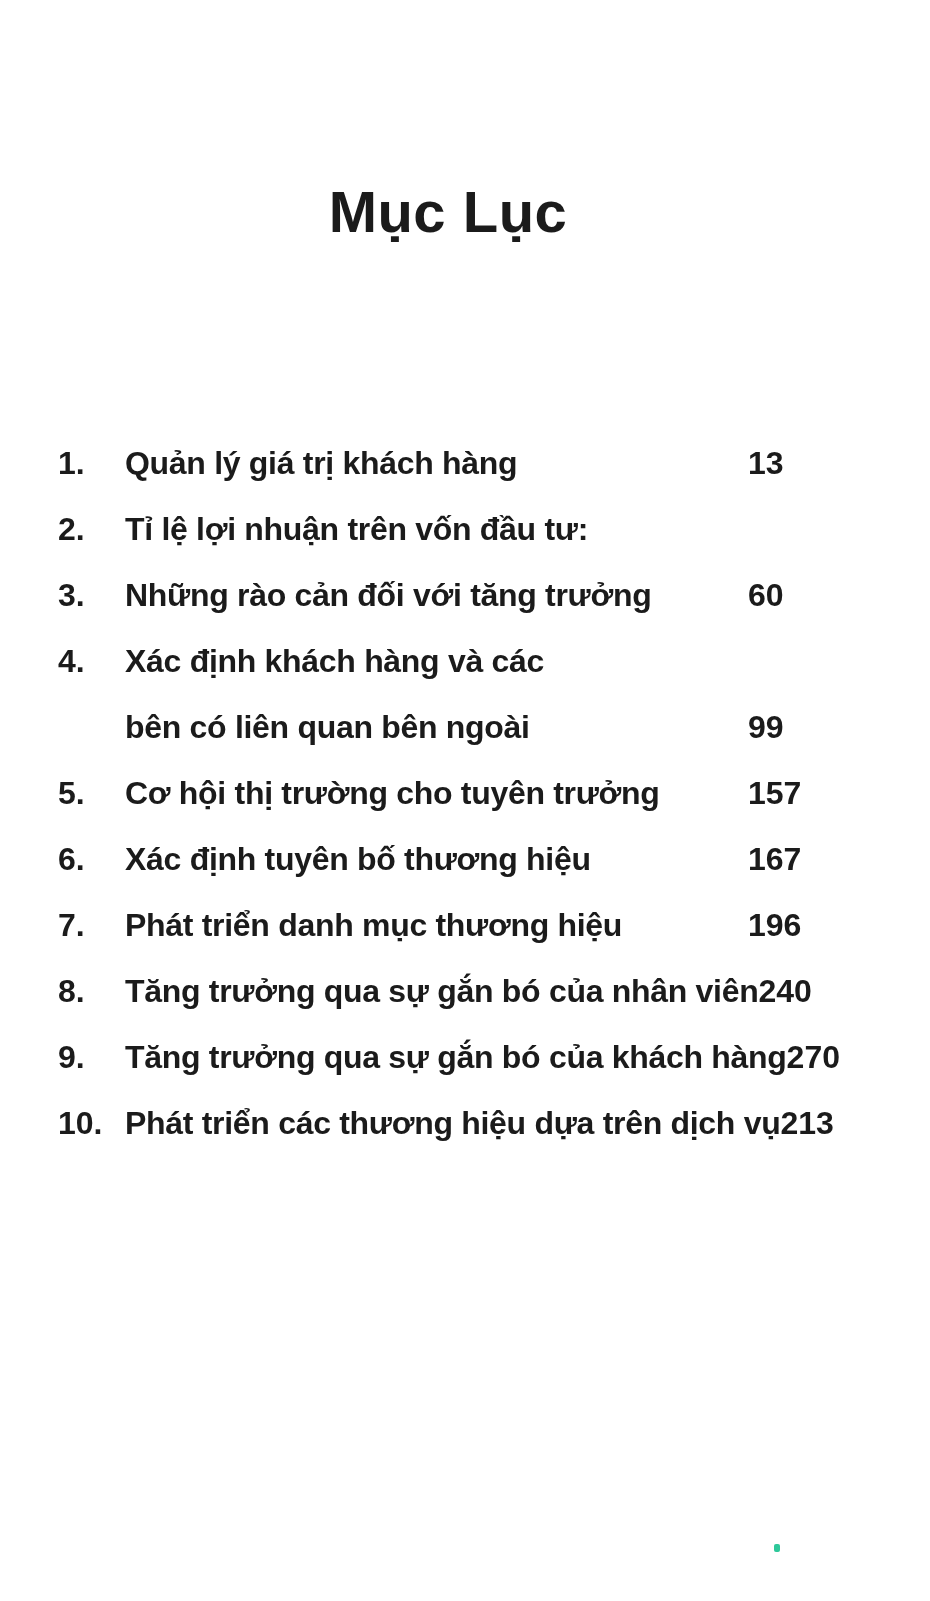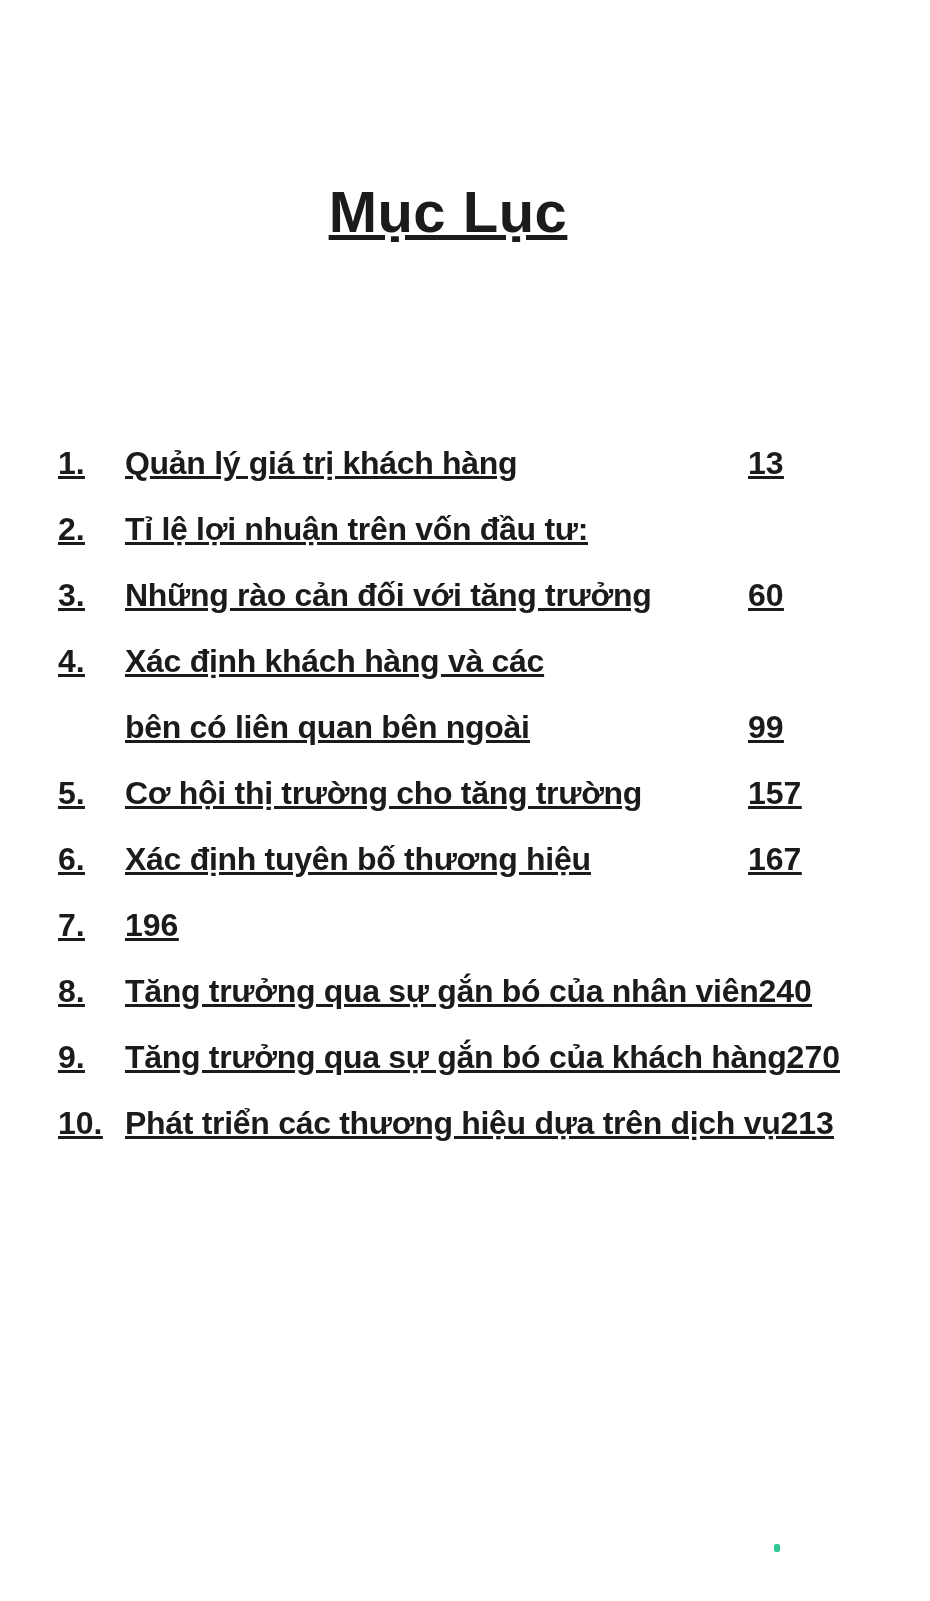--- a/index.html
+++ b/index.html
@@ -1,15 +1,15 @@
 <!DOCTYPE html>
 <html><head>
 <meta charset="utf-8">
 <style>
-  * { margin: 0; padding: 0; box-sizing: border-box; text-decoration: underline; }
+  * { margin: 0; padding: 0; box-sizing: border-box; }
   html, body {
     width: 930px;
     background: #ffffff;
     font-family: "Liberation Sans", "DejaVu Sans", sans-serif;
   }
   .page {
     position: relative;
     width: 930px;
     height: 1601px;
     background: #ffffff;
@@ -91,30 +91,31 @@
         <span class="txt">Xác định khách hàng và các</span>
         <span class="pg"></span>
       </div>
       <div class="toc-row">
         <span class="num"></span>
         <span class="txt">bên có liên quan bên ngoài</span>
         <span class="pg">99</span>
       </div>
       <div class="toc-row">
         <span class="num">5.</span>
-        <span class="txt">Cơ hội thị trường cho tăng trường</span>
+        <span class="txt">Cơ hội thị trường cho tuyên trưởng</span>
         <span class="pg">157</span>
       </div>
       <div class="toc-row">
         <span class="num">6.</span>
         <span class="txt">Xác định tuyên bố thương hiệu</span>
         <span class="pg">167</span>
       </div>
       <div class="toc-row">
         <span class="num">7.</span>
+        <span class="txt">Phát triển danh mục thương hiệu</span>
         <span class="pg">196</span>
       </div>
       <div class="toc-row">
         <span class="num">8.</span>
         <span class="txt">Tăng trưởng qua sự gắn bó của nhân viên</span>
         <span class="pg">240</span>
       </div>
       <div class="toc-row">
         <span class="num">9.</span>
         <span class="txt">Tăng trưởng qua sự gắn bó của khách hàng</span>

